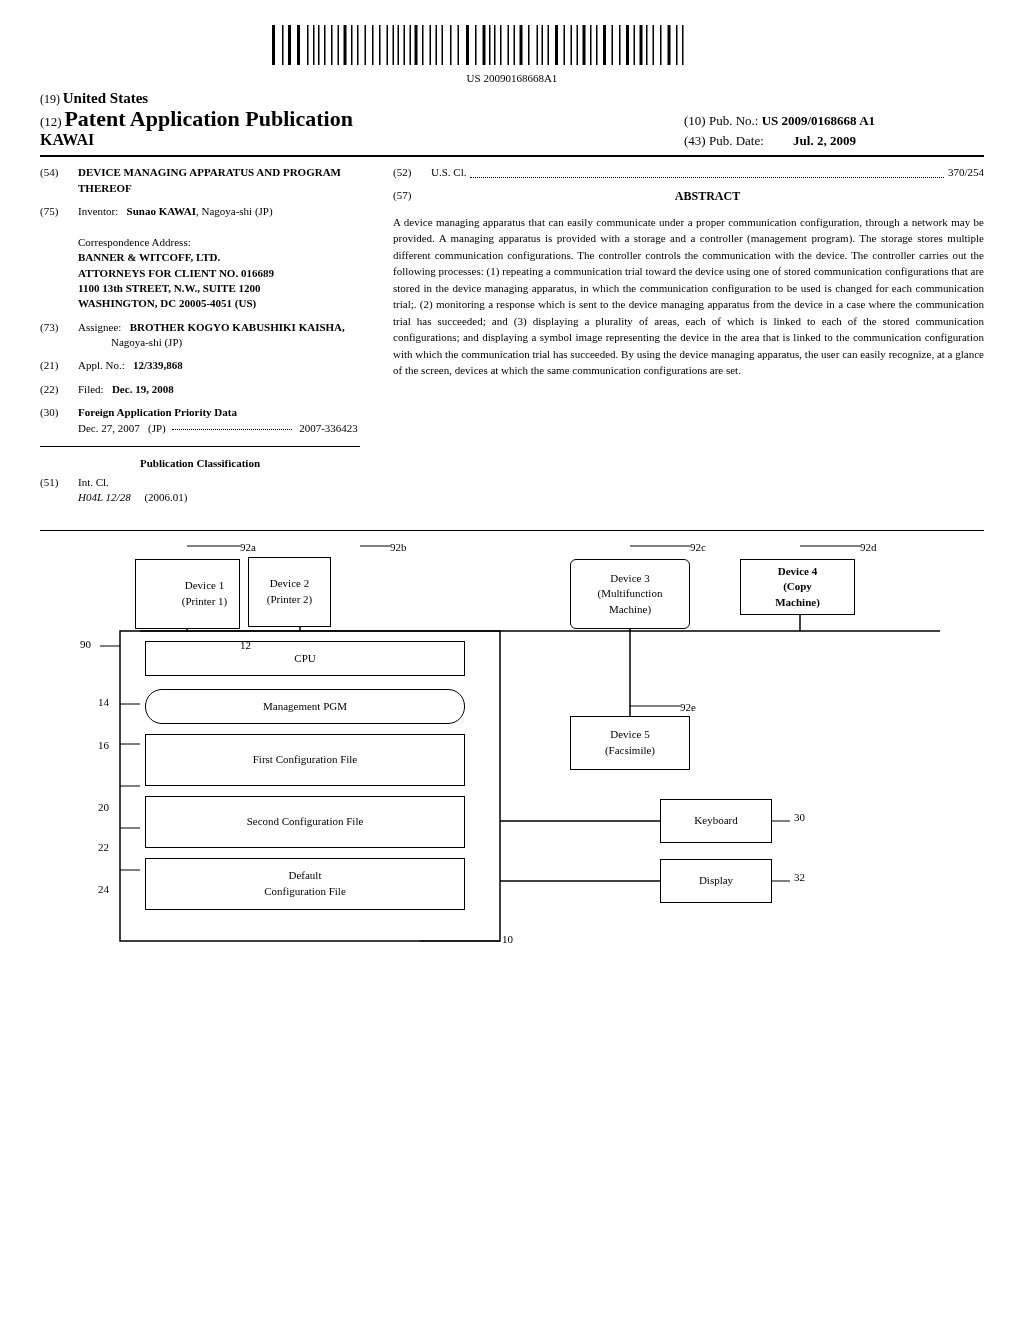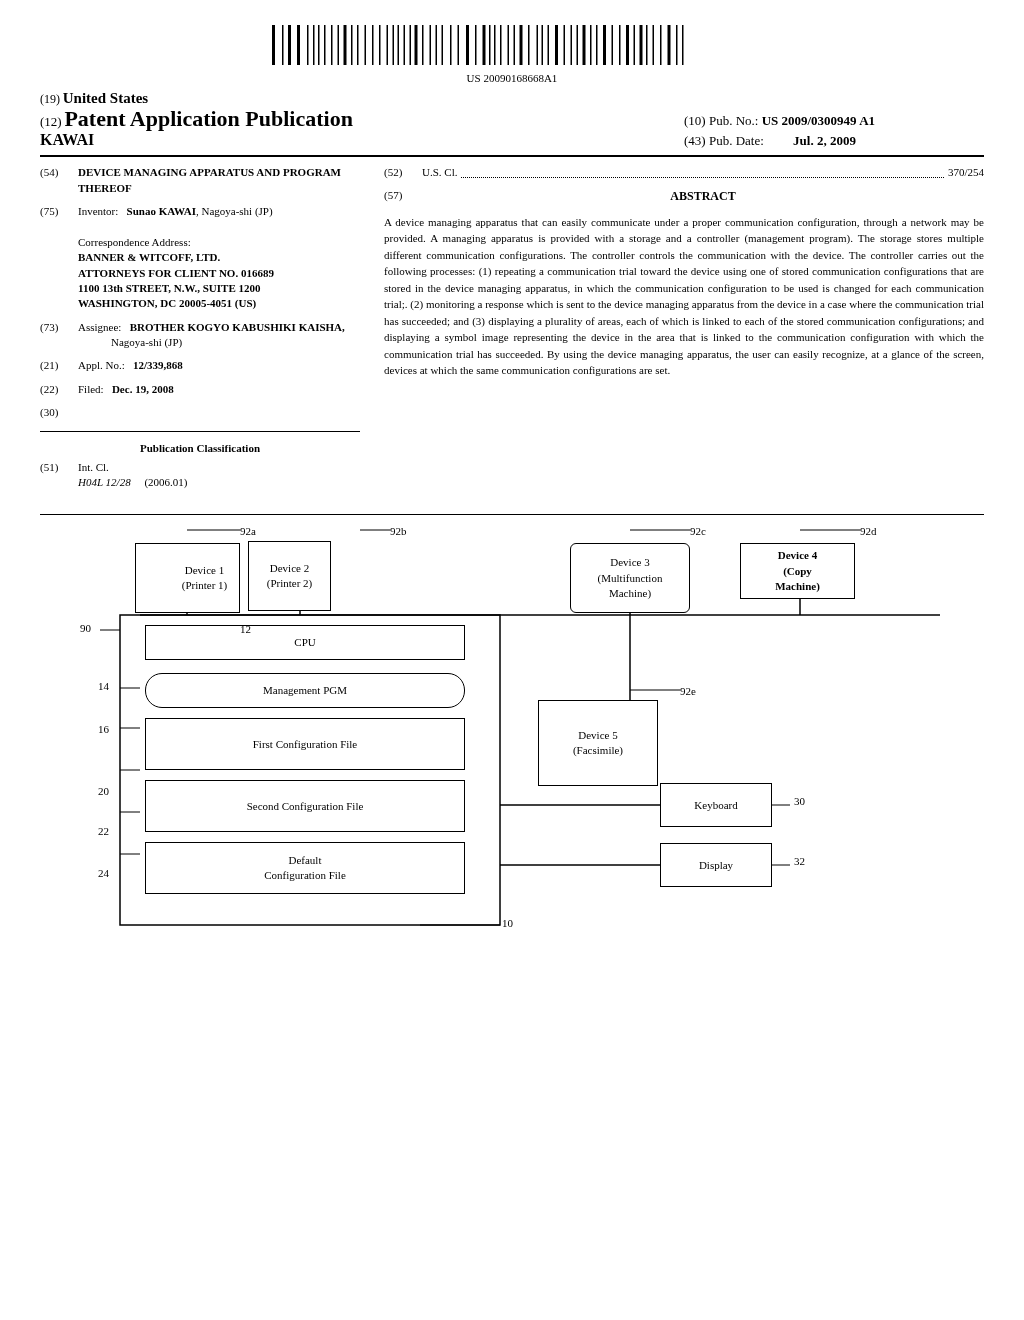--- a/index.html
+++ b/index.html
@@ -71,21 +71,21 @@
       font-size: 13px;
     }
     .header-right .pub-date-value {
       font-weight: bold;
       font-size: 13px;
     }
 
     
     .body-content {
       display: flex;
-      gap: 24px;
+      gap: 33px;
     }
     .left-col {
       width: 320px;
       flex-shrink: 0;
     }
     .right-col {
       flex: 1;
     }
 
     .field-row {
@@ -243,21 +243,21 @@
         <span style="font-size:13px;">(12)</span>
         <span class="patent-title">Patent Application Publication</span>
       </div>
       <div>
         <span class="inventor-name">KAWAI</span>
       </div>
     </div>
     <div class="header-right">
       <div class="pub-no-line">
         <span>(10) Pub. No.:</span>
-        <strong>US 2009/0300949 A1</strong>
+        <strong>US 2009/0168668 A1</strong>
       </div>
       <div class="pub-date-line">
         <span>(43) Pub. Date:</span>
         &nbsp;&nbsp;&nbsp;&nbsp;&nbsp;&nbsp;&nbsp;
         <span class="pub-date-value">Jul. 2, 2009</span>
       </div>
     </div>
   </div>
 
   <div class="body-content">
@@ -311,20 +311,29 @@
         <div class="field-num">(22)</div>
         <div class="field-content">
           <span>Filed:</span>
           &nbsp;
           <strong>Dec. 19, 2008</strong>
         </div>
       </div>
 
       <div class="field-row">
         <div class="field-num">(30)</div>
+        <div class="field-content">
+          <span class="bold">Foreign Application Priority Data</span>
+          <br>
+          <span>Dec. 27, 2007</span>
+          &nbsp;
+          <span>(JP)</span>
+          <span style="display:inline-block; width:120px; border-bottom: 1px dotted #000; vertical-align:middle; margin: 0 4px;"></span>
+          <span>2007-336423</span>
+        </div>
       </div>
 
       <hr class="divider-line">
 
       <div style="text-align:center; font-weight:bold; font-size:11px; margin-bottom:6px;">Publication Classification</div>
 
       <div class="field-row">
         <div class="field-num">(51)</div>
         <div class="field-content">
           <span>Int. Cl.</span><br>
@@ -421,21 +430,21 @@
       </div>
 
       <div class="device-box" style="left:530px; top:18px; width:120px; height:70px;border-radius:6px;">
         <span>Device 3<br>(Multifunction<br>Machine)</span>
       </div>
 
       <div class="device-box" style="left:700px; top:18px; width:115px; height:56px;font-weight:bold;">
         <span>Device 4<br>(Copy<br>Machine)</span>
       </div>
 
-      <div class="device-box" style="left:498px; top:175px; width:120px; height:86px;">
+      <div class="device-box" style="left:530px; top:175px; width:120px; height:54px;">
         <span>Device 5<br>(Facsimile)</span>
       </div>
 
       <div class="device-box" style="left:105px; top:100px; width:320px; height:35px;">
         <span>CPU</span>
       </div>
 
       <div class="device-box" style="left:105px; top:148px; width:320px; height:35px;border-radius:17px;">
         <span>Management PGM</span>
       </div>

